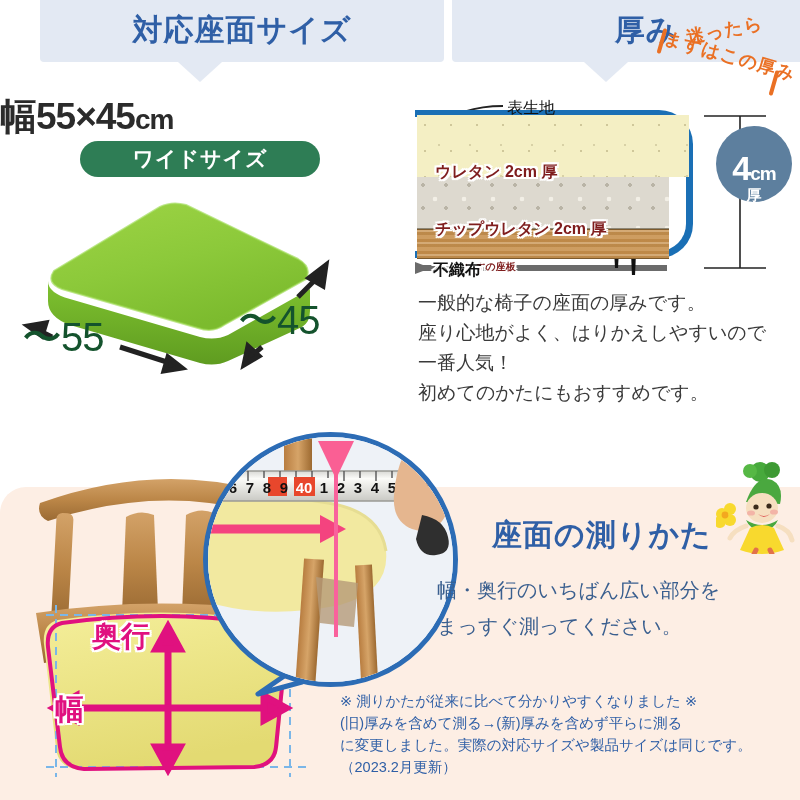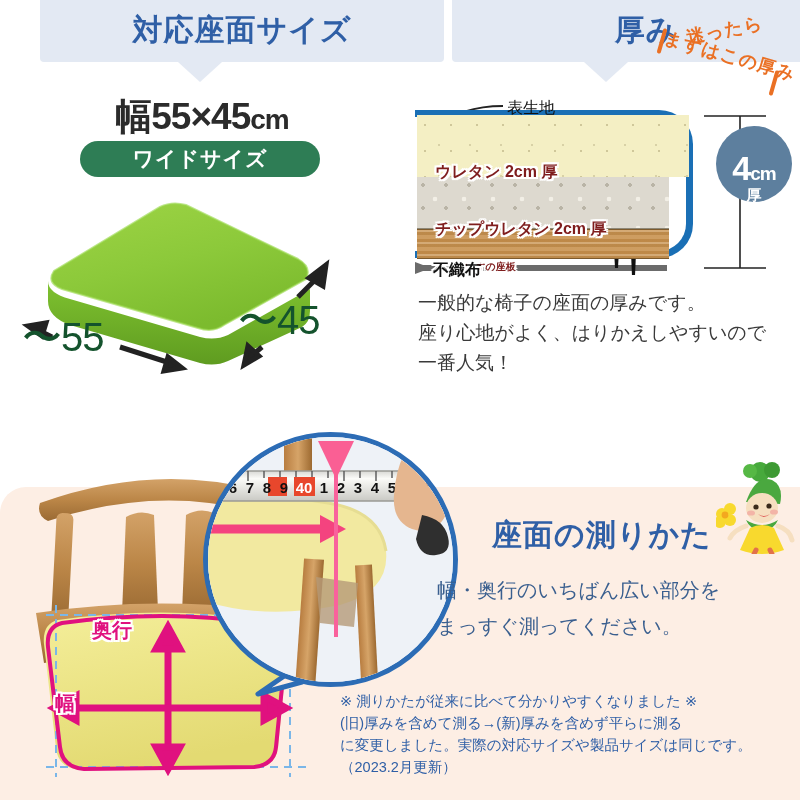--- a/index.html
+++ b/index.html
@@ -28,21 +28,21 @@
   .hdr-notch{
     position:absolute;top:62px;width:0;height:0;
     border-left:22px solid transparent;border-right:22px solid transparent;
     border-top:20px solid #e3e9f3;
   }
   .notch-left{left:178px;}
   .notch-right{left:584px;}
 
   
   .size-text{
-    position:absolute;left:0;top:92px;width:404px;text-align:center;
+    position:absolute;left:0;top:92px;width:404px;
     font-size:37px;font-weight:bold;color:#2b2b2b;letter-spacing:-1px;
   }
   .size-text .unit{font-size:28px;}
   .pill{
     position:absolute;left:80px;top:141px;width:240px;height:36px;
     background:#2e7d55;border-radius:18px;
     color:#fff;font-size:21px;font-weight:bold;
     display:flex;align-items:center;justify-content:center;letter-spacing:1px;
   }
 
@@ -143,21 +143,21 @@
   .peach{
     position:absolute;left:0;top:487px;width:800px;height:313px;
     background:#fdeee4;border-radius:26px 0 0 0;
   }
 
   
   .chair-photo{position:absolute;left:18px;top:455px;width:300px;height:330px;}
 
   
   .pink-label{
-    position:absolute;font-size:20px;font-weight:bold;color:#e0117f;
+    position:absolute;font-size:29px;font-weight:bold;color:#e0117f;
     text-shadow:-2px -2px 0 #fff,2px -2px 0 #fff,-2px 2px 0 #fff,2px 2px 0 #fff,
       0 2px 0 #fff,2px 0 0 #fff,0 -2px 0 #fff,-2px 0 0 #fff;
   }
   .lbl-oku{left:92px;top:617px;}
   .lbl-haba{left:55px;top:690px;}
 
   
   .inset{
     position:absolute;left:203px;top:432px;width:255px;height:255px;
     border-radius:50%;border:5px solid #2c6cb5;overflow:hidden;
@@ -277,20 +277,21 @@
 
   <div class="badge4">
     <div class="b-num"><span>4</span><small>cm</small></div>
     <div class="b-sub">厚</div>
   </div>
 
   <div class="desc">
     <div>一般的な椅子の座面の厚みです。</div>
     <div>座り心地がよく、はりかえしやすいので</div>
     <div>一番人気！</div>
+    <div>初めてのかたにもおすすめです。</div>
   </div>
 
   <div class="peach"></div>
 
   <svg class="chair-photo" viewBox="0 0 300 330">
     <defs>
       <linearGradient id="wd" x1="0" y1="0" x2="0" y2="1">
         <stop offset="0%" stop-color="#d3a268"></stop>
         <stop offset="50%" stop-color="#bb8647"></stop>
         <stop offset="100%" stop-color="#9a6a33"></stop>

